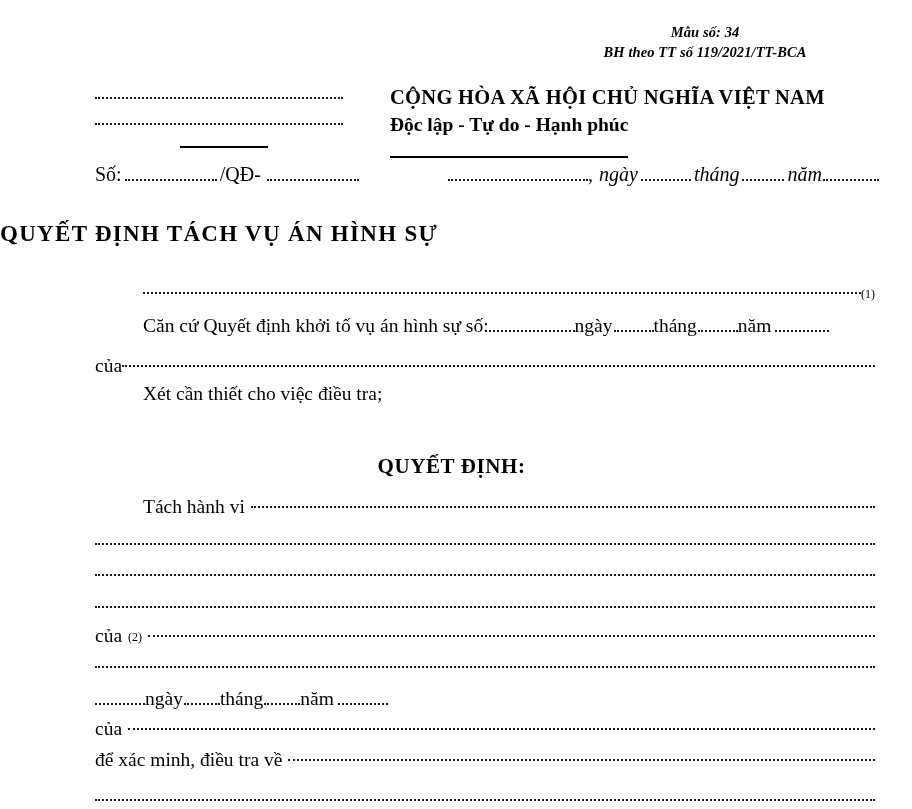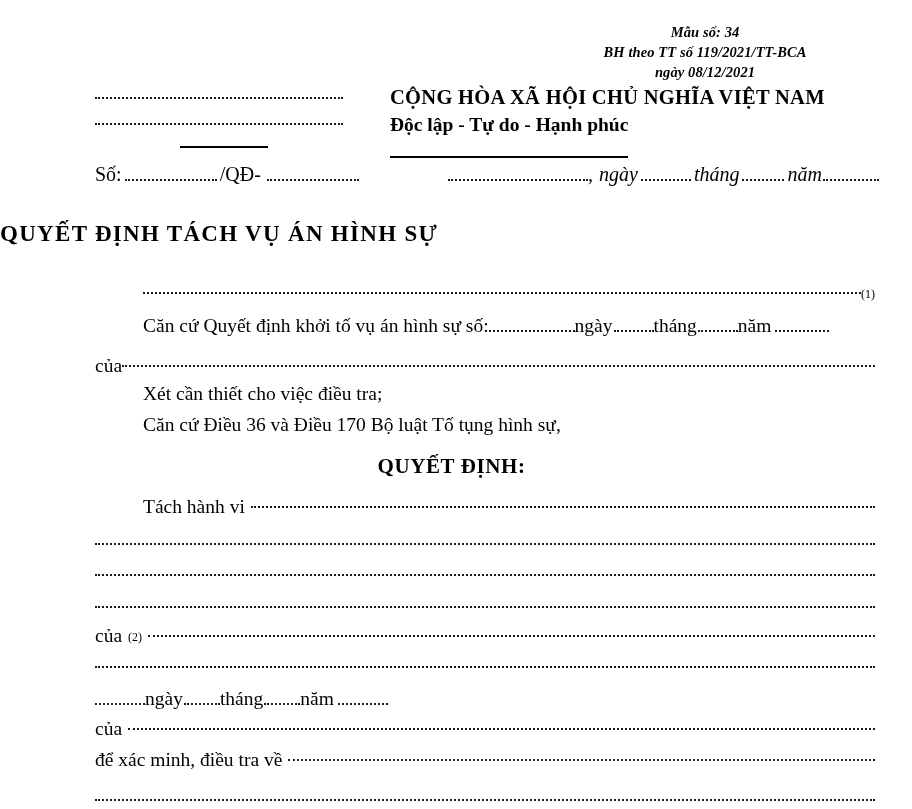--- a/index.html
+++ b/index.html
@@ -182,21 +182,20 @@
   .gap-sm { display: inline-block; width: 6px; }
 </style>
 </head>
 <body>
 
 <div class="page">
 
   <div class="abs form-code">
     <div>Mẫu số: 34</div>
     <div>BH theo TT số 119/2021/TT-BCA</div>
-    <div>ngày 08/12/2021</div>
   </div>
 
   <div class="abs nation">
     <div class="nation-line1">CỘNG HÒA XÃ HỘI CHỦ NGHĨA VIỆT NAM</div>
     <div class="nation-line2">Độc lập - Tự do - Hạnh phúc</div>
   </div>
 
   <div class="abs dots agency-dots-1"></div>
   <div class="abs dots agency-dots-2"></div>
   <div class="abs rule agency-rule"></div>
@@ -238,21 +237,20 @@
     <span class="dots dyear"></span>
   </div>
 
   <div class="abs body-line row-cua1">
     <span>của</span>
     <span class="fill-dots"></span>
   </div>
 
   <div class="abs body-line row-xet">Xét cần thiết cho việc điều tra;</div>
 
-  <div class="abs body-line row-dieu">Căn cứ Điều 36 và Điều 170 Bộ luật Tố tụng hình sự,</div>
 
   <div class="abs decide-title">QUYẾT ĐỊNH:</div>
 
   <div class="abs body-line row-tach">
     <span>Tách hành vi</span>
     <span class="gap-sm"></span>
     <span class="fill-dots"></span>
   </div>
 
   <div class="abs dots full-dots dots-a"></div>

